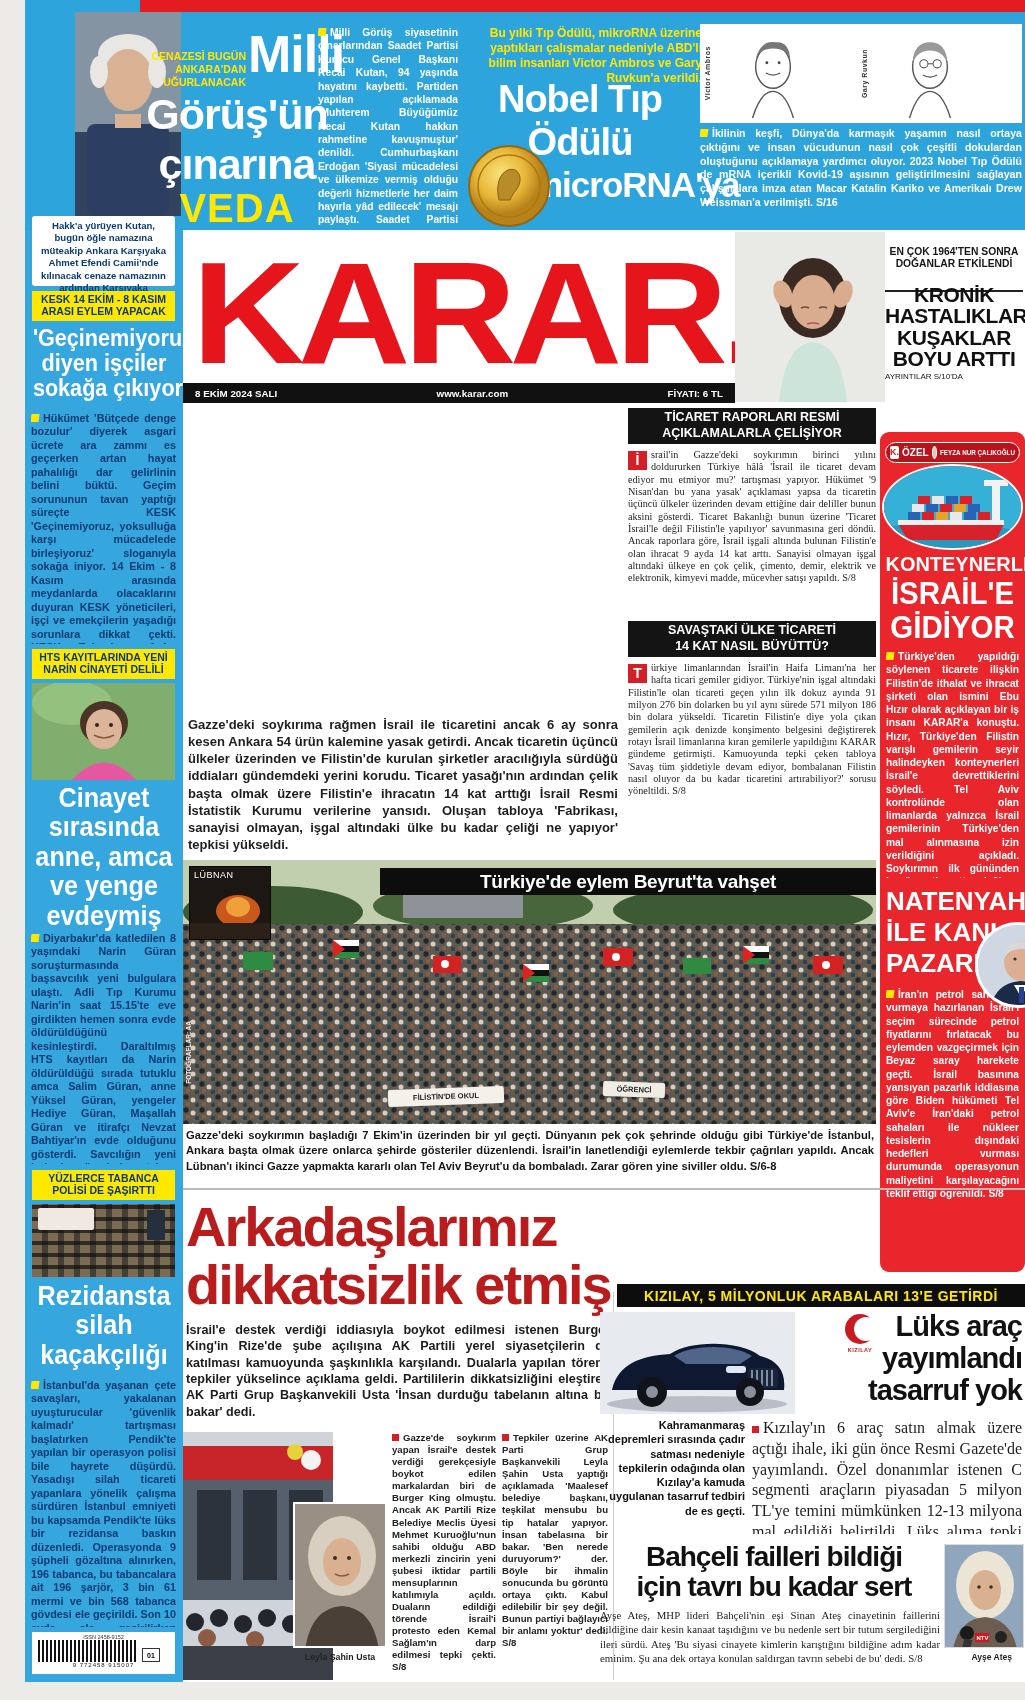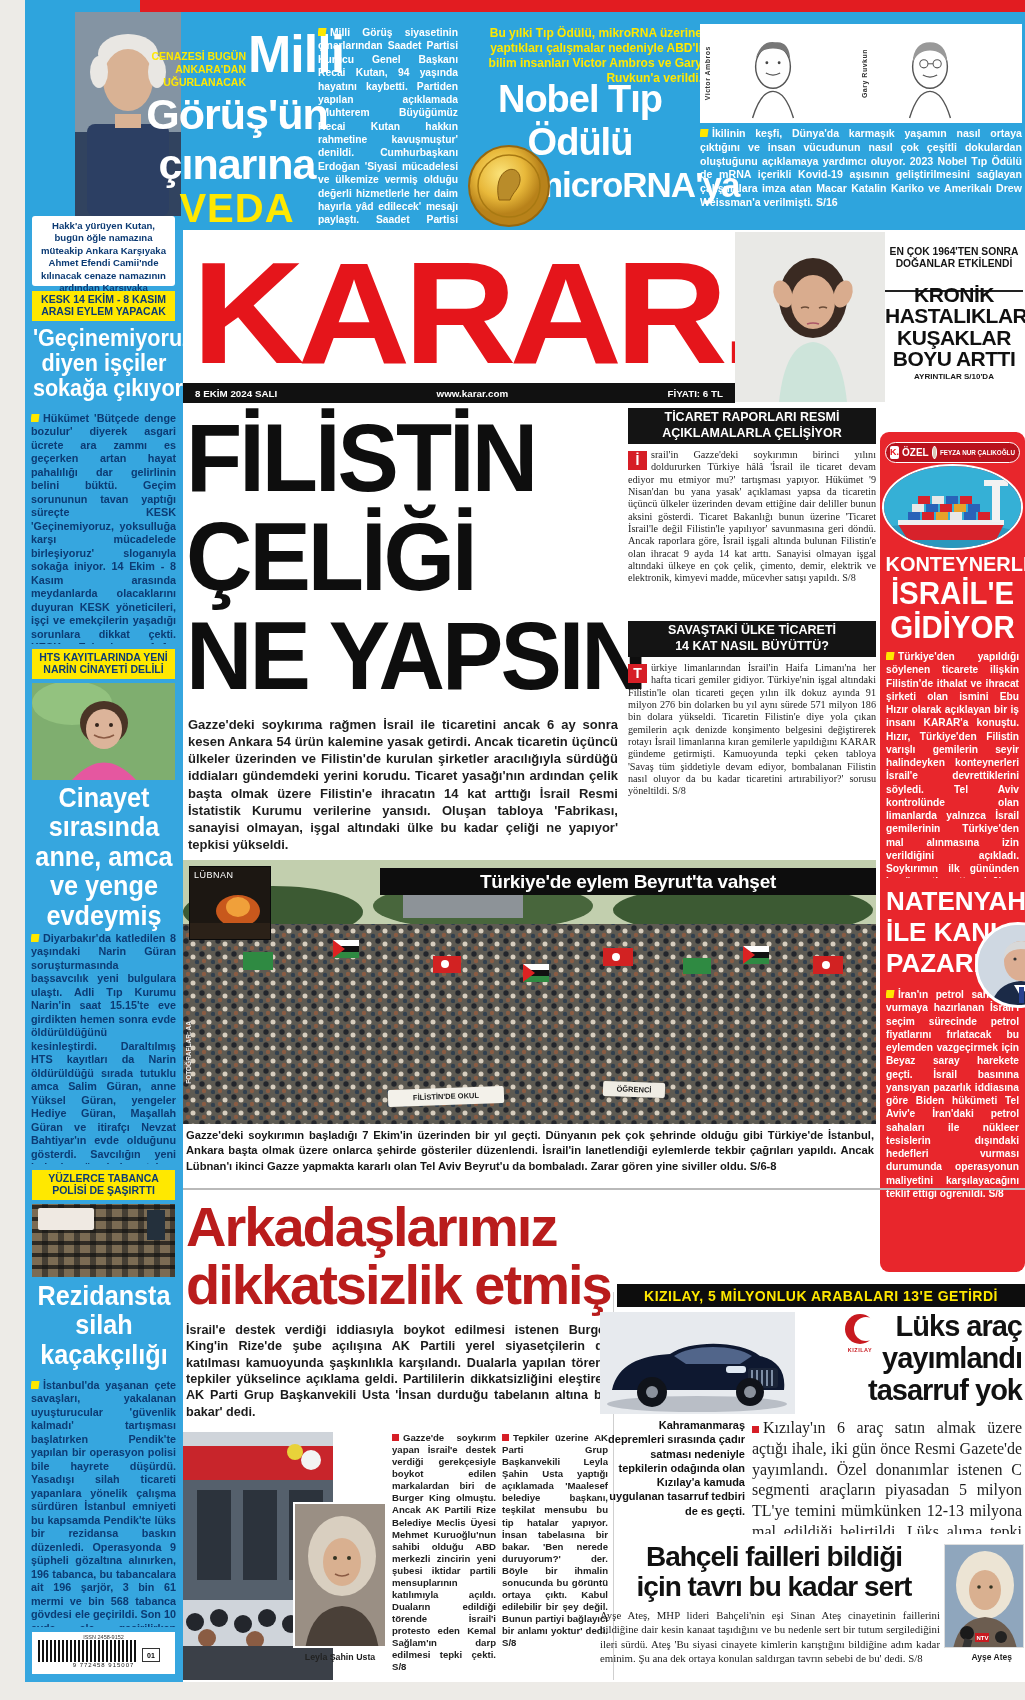--- a/index.html
+++ b/index.html
@@ -179,33 +179,28 @@
       <ellipse cx="78" cy="70" rx="22" ry="27" fill="#d9ac8e"></ellipse>
       <ellipse cx="48" cy="62" rx="9" ry="14" fill="#d9ac8e" transform="rotate(-20 48 62)"></ellipse>
       <ellipse cx="108" cy="62" rx="9" ry="14" fill="#d9ac8e" transform="rotate(20 108 62)"></ellipse>
       <path d="M44,170 Q50,112 78,110 Q106,112 112,170 Z" fill="#cde4da"></path>
       <path d="M66,76 Q70,74 74,76 M84,76 Q88,74 92,76" stroke="#6b4c38" fill="none" stroke-width="1.5"></path>
       <path d="M72,92 Q78,90 84,92" stroke="#a56" fill="none" stroke-width="1.6"></path>
     </svg>
   </div>
   <div class="b" style="left:885px;top:246px;width:138px;text-align:center;font-weight:800;font-size:10.3px;line-height:1.2;color:#161616;border-bottom:2px solid #222;padding-bottom:19px">EN ÇOK 1964'TEN SONRA DOĞANLAR ETKİLENDİ</div>
   <div class="b" style="left:885px;top:284px;width:138px;text-align:center;font-weight:900;font-size:21px;line-height:1.02;color:#101010;letter-spacing:-.5px">KRONİK HASTALIKLAR KUŞAKLAR BOYU ARTTI</div>
-  <div class="b" style="left:885px;top:372px;width:138px;text-align:center;font-weight:700;font-size:8px;color:#161616">AYRINTILAR S/10'DA</div>
+  <div class="b" style="left:885px;top:372px;width:138px;text-align:left;font-weight:400;font-size:8px;color:#161616">AYRINTILAR S/10'DA</div>
 
   <div class="b" style="left:183px;top:383px;width:552px;height:20px;background:#111;display:flex;align-items:center;justify-content:space-between;padding:0 12px">
     <span style="color:#fff;font-weight:800;font-size:9.8px">8 EKİM 2024 SALI</span>
     <span style="color:#fff;font-weight:800;font-size:9.8px">www.karar.com</span>
     <span style="color:#fff;font-weight:800;font-size:9.8px">FİYATI: 6 TL</span>
   </div>
 
-  <div class="b" style="left:186px;top:406px;width:440px">
-    <div class="mhl">FİLİSTİN</div>
-    <div class="mhl">ÇELİĞİ</div>
-    <div class="mhl">NE YAPSIN</div>
-  </div>
   <div class="b just" style="left:188px;top:716px;width:430px;height:142px;font-size:13px;font-weight:700;line-height:1.32;color:#1e1e1e;overflow:hidden">Gazze'deki soykırıma rağmen İsrail ile ticaretini ancak 6 ay sonra kesen Ankara 54 ürün kalemine yasak getirdi. Ancak ticaretin üçüncü ülkeler üzerinden ve Filistin'de kurulan şirketler aracılığıyla sürdüğü iddiaları gündemdeki yerini korudu. Ticaret yasağı'nın ardından çelik başta olmak üzere Filistin'e ihracatın 14 kat arttığı İsrail Resmi İstatistik Kurumu verilerine yansıdı. Oluşan tabloya 'Fabrikası, sanayisi olmayan, işgal altındaki ülke bu kadar çeliği ne yapıyor' tepkisi yükseldi.</div>
 
   <div class="b blackbadge" style="left:628px;top:408px;width:248px;height:36px">
     <div>TİCARET RAPORLARI RESMİ</div>
     <div>AÇIKLAMALARLA ÇELİŞİYOR</div>
   </div>
   <div class="b serif" style="left:628px;top:449px;width:248px;height:168px">
     <span class="drop">İ</span><span>srail'in Gazze'deki soykırımın birinci yılını doldururken Türkiye hâlâ 'İsrail ile ticaret devam ediyor mu etmiyor mu?' tartışması yapıyor. Hükümet '9 Nisan'dan bu yana yasak' açıklaması yapsa da ticaretin üçüncü ülkeler üzerinden devam ettiğine dair deliller bunun aksini gösterdi. Ticaret Bakanlığı bunun üzerine 'Ticaret İsrail'le değil Filistin'le yapılıyor' savunmasına geri döndü. Ancak raporlara göre, İsrail işgali altında bulunan Filistin'e olan ihracat 9 ayda 14 kat arttı. Sanayisi olmayan işgal altındaki ülkeye en çok çelik, çimento, demir, elektrik ve elektronik, kimyevi madde, mücevher satışı yapıldı. S/8</span>
   </div>
   <div class="b blackbadge" style="left:628px;top:621px;width:248px;height:36px">

